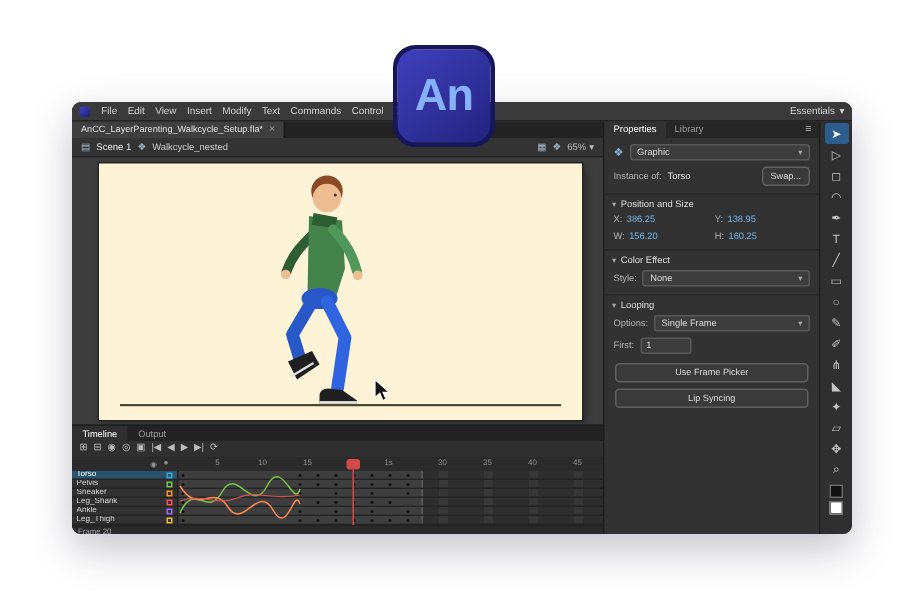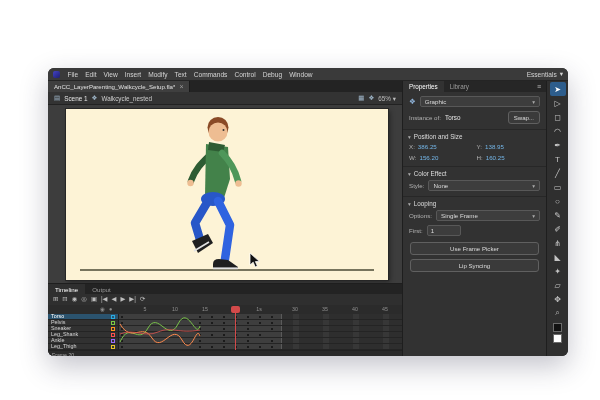--- a/index.html
+++ b/index.html
@@ -438,14 +438,17 @@
           <span class="tool">⌕</span>
         </span>
       <div class="swatches">
         <span class="swatch stroke"></span>
         <span class="swatch fill"></span>
       </div>
     </div>
 
   </div>
 
+  <div class="an-logo">
+    <span>An</span>
+  </div>
 
 </div>
 
 </body></html>

